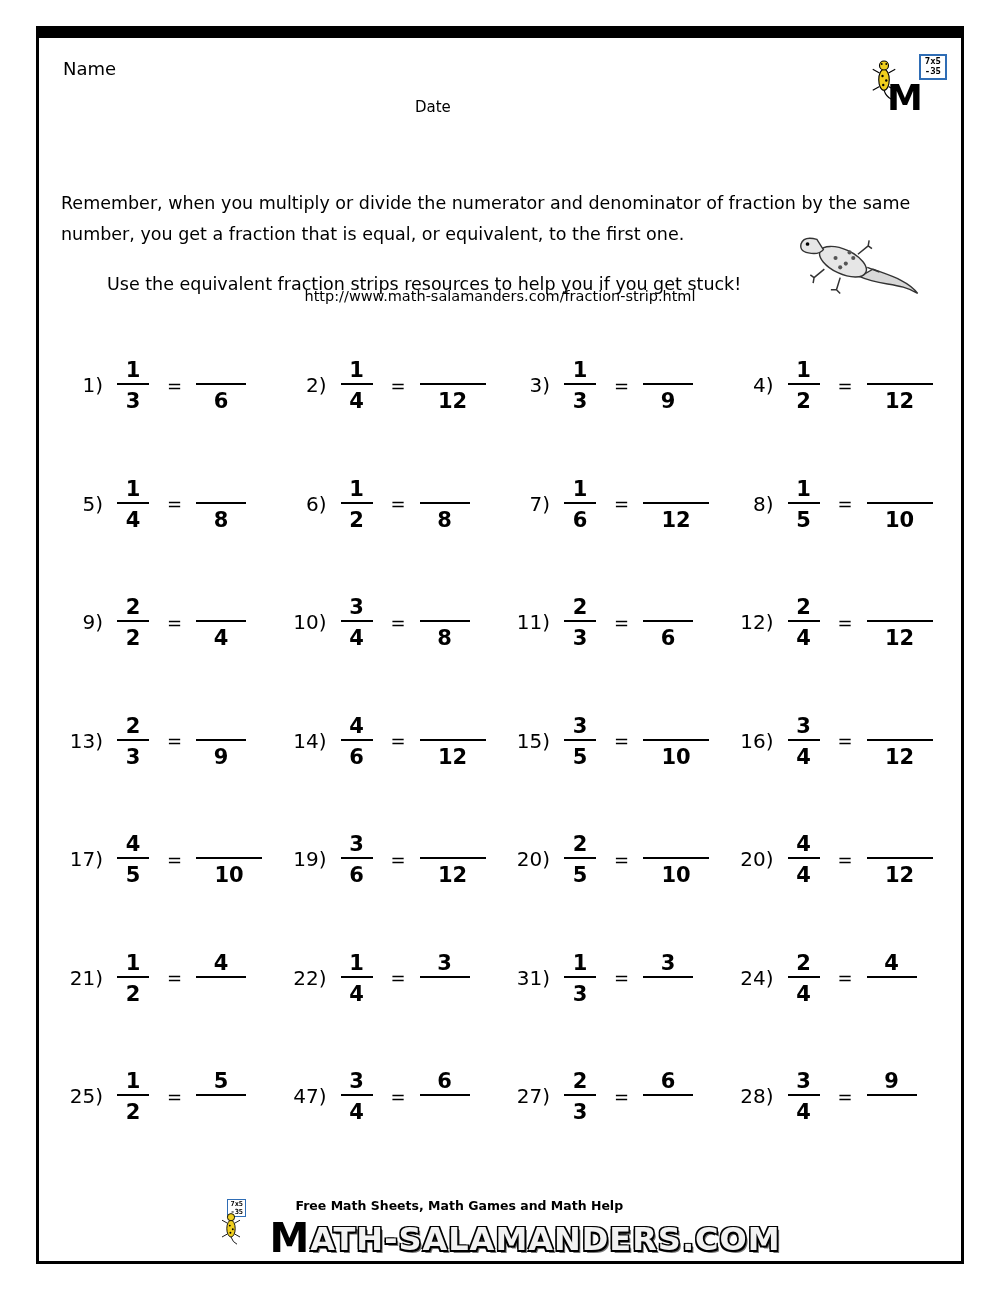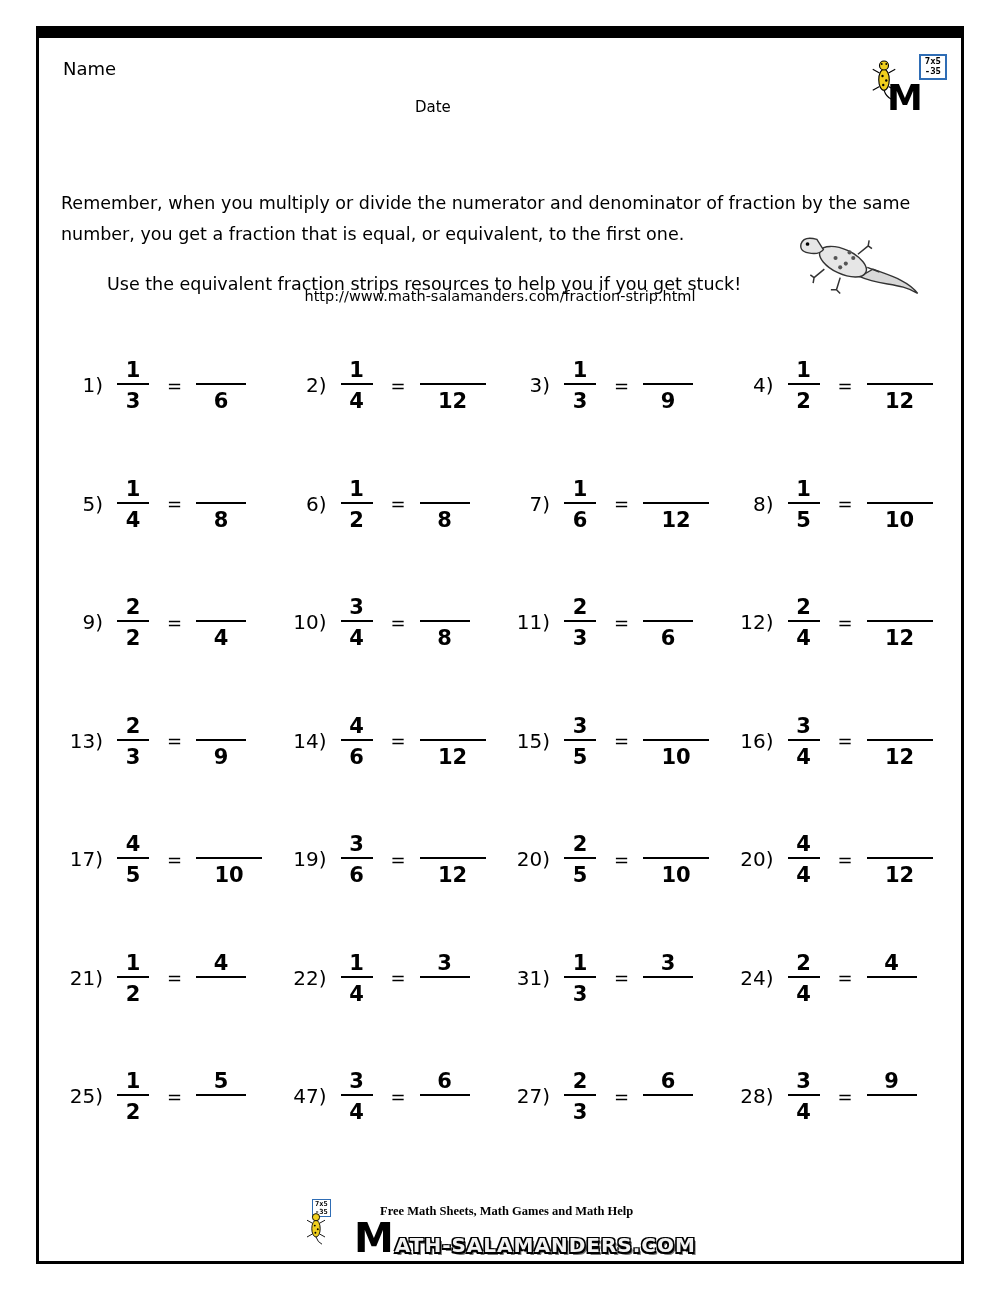--- a/index.html
+++ b/index.html
@@ -63,25 +63,25 @@
   .footer{position:absolute;left:0;right:0;bottom:6px;display:flex;justify-content:center;
           align-items:flex-end;gap:10px;}
   .flogo{position:relative;width:40px;height:56px;flex:none;}
   .fcard{
     position:absolute;left:8px;top:0;border:1.5px solid var(--card_blue);background:#fff;
     font-size:7px;font-weight:bold;line-height:1.15;padding:0 2px;display:flex;
     flex-direction:column;align-items:center;font-family:"DejaVu Sans Mono",monospace;
   }
   .flogo .gecko{position:absolute;left:0;top:8px;}
   .ftext{display:flex;flex-direction:column;align-items:flex-start;}
-  .tagline{font-size:12.5px;font-weight:bold;margin-bottom:2px;padding-left:26px;font-family:Liberation Serif, serif;}
+  .tagline{font-size:12.5px;font-weight:bold;margin-bottom:8px;padding-left:26px;}
   .siteline{display:flex;align-items:flex-end;}
   .site-m{font-size:40px;font-weight:900;line-height:0.85;margin-right:1px;}
   .site-rest{
-    font-size:20px;font-weight:bold;letter-spacing:1px;color:#f2f2f2;line-height:1;
+    font-size:32px;font-weight:bold;letter-spacing:1px;color:#f2f2f2;line-height:1;
     text-shadow:-1.5px -1.5px 0 #000,1.5px -1.5px 0 #000,-1.5px 1.5px 0 #000,
                  1.5px 1.5px 0 #000,2.5px 2.5px 0 #777;
     text-transform:uppercase;
   }
 </style>
 </head>
 <body>
 
 <div class="frame">
 

